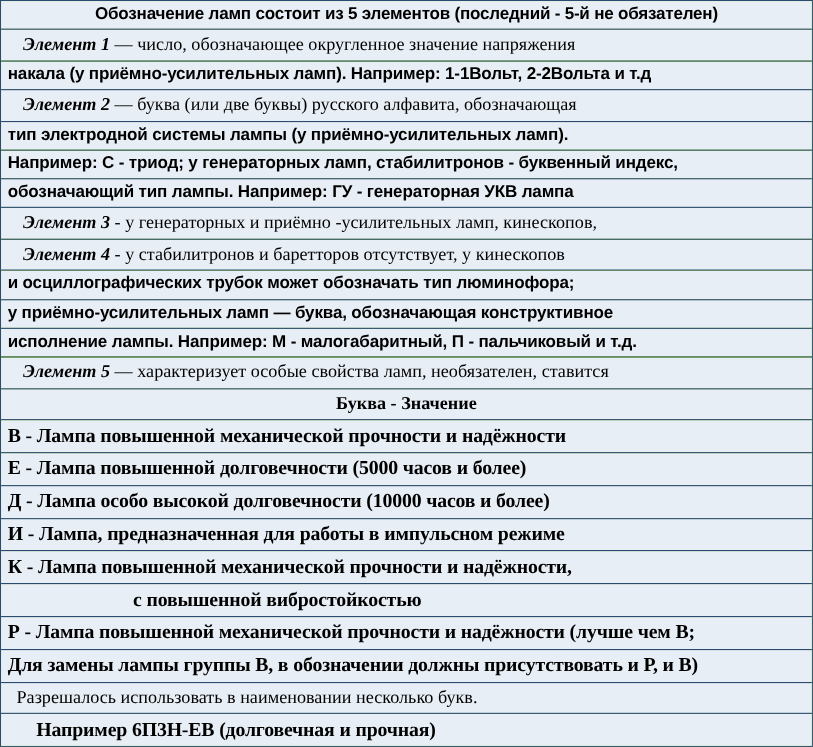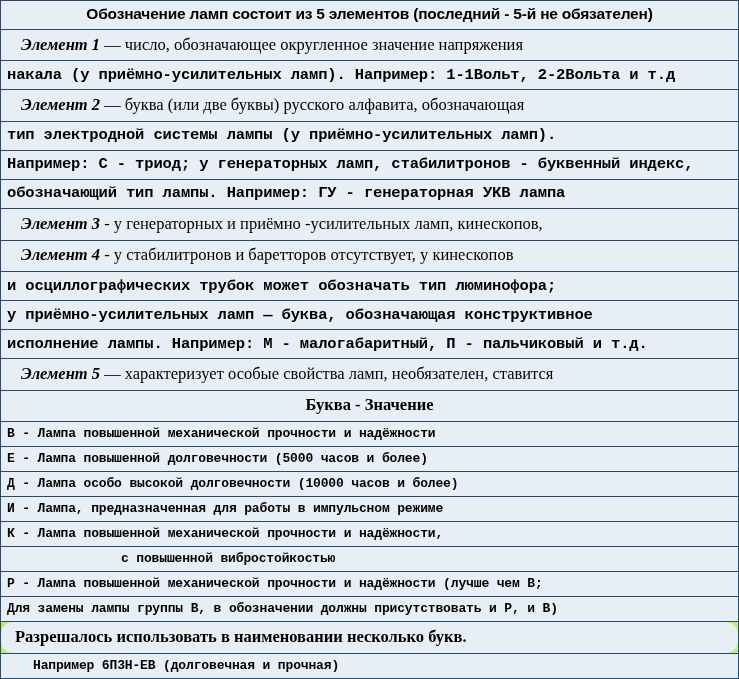--- a/index.html
+++ b/index.html
@@ -33,31 +33,30 @@
     vertical-align: middle;
     background: #e8eef5;
     white-space: nowrap;
     overflow: hidden;
   }
   table.doc tr:last-child td {
     border-bottom: none;
     padding-left: 32px;
   }
   .row {
-    font-family: Liberation Mono, monospace;
-    font-size: 13px;
+    font-family: Liberation Serif, serif;
+    font-size: 18px;
     font-weight: bold;
     color: #000000;
     letter-spacing: -0.15px;
   }
   .serb {
     font-family: "Liberation Serif", serif;
-    font-weight: bold;
+    font-weight: normal;
     font-size: 16.5px;
-    border-radius: 12px;
   }
   .indent-sm { padding-left: 14px !important; }
   .indent-lg { padding-left: 120px !important; }
   .title {
     font-family: "Liberation Sans", sans-serif;
     font-weight: bold;
     font-size: 15.5px;
     text-align: center;
     letter-spacing: -0.2px;
   }
@@ -67,21 +66,21 @@
     font-size: 16.5px;
     text-align: center;
   }
   .mix-lead {
     font-family: "Liberation Serif", serif;
     font-style: italic;
     font-weight: bold;
     font-size: 16.5px;
   }
   .mix-body {
-    font-family: Liberation Mono, monospace;
+    font-family: Liberation Sans, sans-serif;
     font-weight: bold;
     font-size: 15.5px;
     letter-spacing: -0.15px;
     margin-left: 24px;
   }
   .mix-body-ser {
     font-family: "Liberation Serif", serif;
     font-weight: normal;
     font-size: 16.5px;
   }

